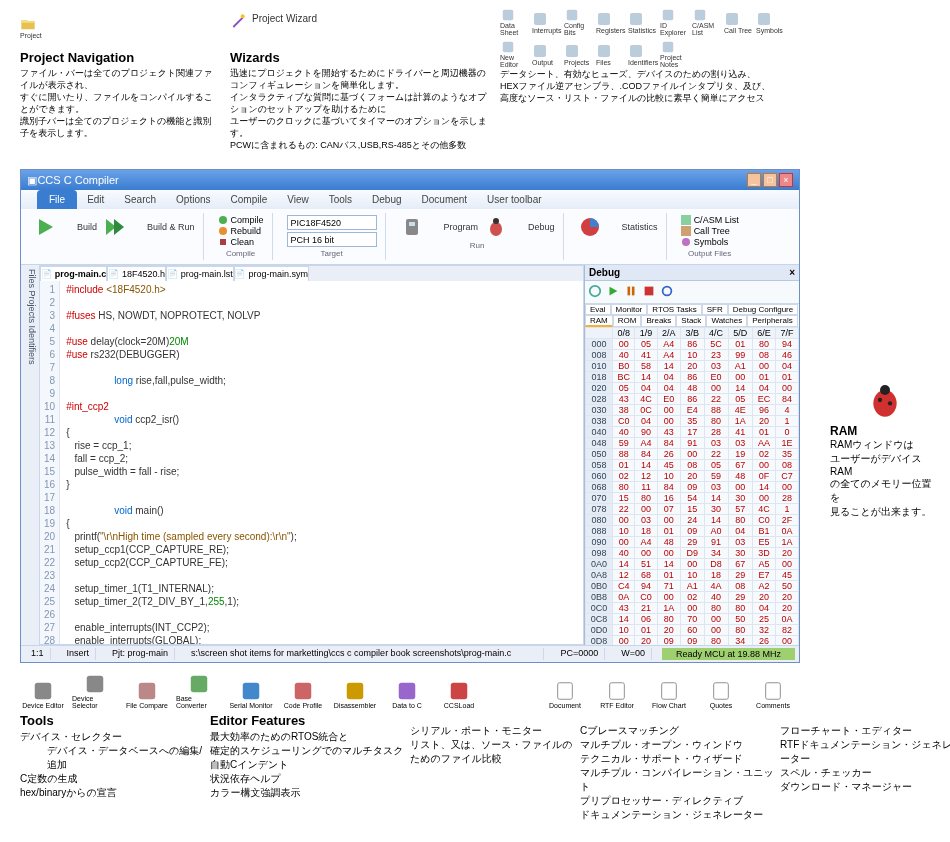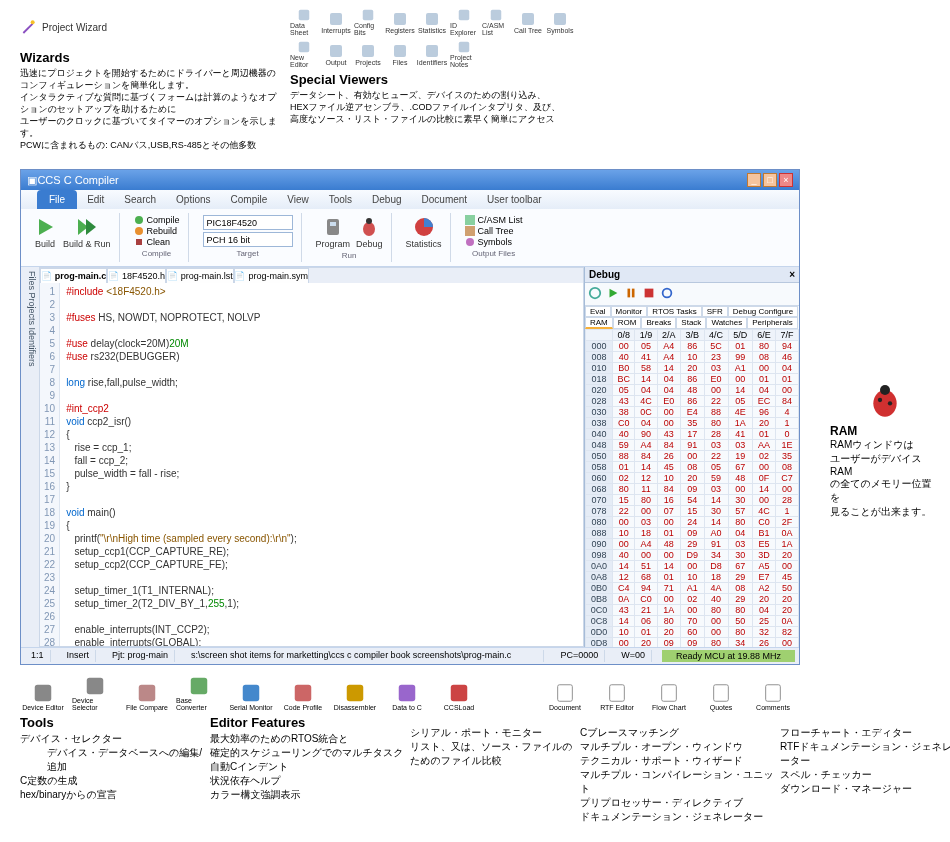--- a/index.html
+++ b/index.html
@@ -2,57 +2,57 @@
 <html><head>
 <meta charset="utf-8">
 <style>
 * { margin: 0; padding: 0; box-sizing: border-box; font-family: Arial, 'Meiryo', sans-serif; }
 body { background: #fff; width: 950px; font-size: 10px; }
 .topbar { display: flex; padding: 8px 20px; gap: 10px; }
 .topbar-block { flex: 1; }
 .topbar-block.narrow { flex: 0 0 200px; }
 .topbar-block.mid { flex: 0 0 260px; }
 .topbar-icons { height: 38px; display: flex; align-items: center; gap: 4px; }
-.mini-ico { width: 28px; height: 28px; display: flex; flex-direction: column; align-items: center; justify-content: center; font-size: 7px; color: #333; }
+.mini-ico { width: 28px; height: 28px; display: flex; flex-direction: column; align-items: flex-start; justify-content: center; font-size: 7px; color: #333; }
 .mini-ico svg { width: 16px; height: 16px; }
 .section-head { font-size: 13px; font-weight: bold; margin: 4px 0 2px; }
 .section-desc { font-size: 9px; line-height: 12px; }
 
 
 .ide { margin: 10px 20px 6px; border: 1px solid #6d8fc7; background: #e9eef7; width: 780px; }
 .ide-title { background: linear-gradient(#6aa2e8,#3a7cd0); color: #fff; font-size: 11px; padding: 3px 6px; display: flex; align-items: center; }
 .ide-title-text { flex: 1; }
 .winbtns { display: flex; gap: 2px; }
 .winbtn { width: 14px; height: 14px; background: #f5c49e; border: 1px solid #c07832; font-size: 9px; text-align: center; line-height: 12px; }
 .winbtn.close { background: #e88; border-color: #c33; }
 .ide-menu { background: linear-gradient(#f8fbff,#e5edf8); display: flex; font-size: 10px; padding-left: 16px; }
 .menu-file { background: #3a7cd0; color: #fff; padding: 4px 12px; border-radius: 4px 4px 0 0; }
 .menu-item { padding: 4px 10px; color: #444; }
 .ribbon { background: #fafcff; border-bottom: 1px solid #c5d5ec; display: flex; padding: 4px; gap: 6px; }
 .ribbon-group { border-right: 1px solid #d0dae8; padding: 2px 8px; display: flex; flex-direction: column; align-items: center; }
 .ribbon-group .label { font-size: 8px; color: #667; margin-top: 2px; }
 .rg-row { display: flex; gap: 6px; align-items: center; }
-.rg-btn { display: flex; flex-direction: column; align-items: center; font-size: 9px; color: #333; }
+.rg-btn { display: flex; flex-direction: row; align-items: center; font-size: 9px; color: #333; gap: 20px; }
 .rg-btn svg { width: 24px; height: 24px; }
 .rg-small { display: flex; flex-direction: column; font-size: 9px; gap: 1px; }
 .rg-small div { display: flex; align-items: center; gap: 3px; }
 .rg-small svg { width: 10px; height: 10px; }
 .combo { border: 1px solid #9db7d8; background: #fff; font-size: 9px; padding: 1px 3px; width: 90px; height: 15px; }
 
 .workspace { display: flex; height: 380px; }
 .left-tabs { width: 18px; background: #e9eef7; writing-mode: vertical-rl; font-size: 9px; color: #456; padding: 4px 2px; }
 .editor { flex: 1; background: #fff; display: flex; flex-direction: column; border: 1px solid #cbd7e8; }
 .file-tabs { display: flex; background: #e9eef7; font-size: 9px; }
 .file-tab { padding: 2px 0; border: 1px solid #cbd7e8; background: #fefefe; border-bottom: none; }
 .file-tab.active { background: #fff; font-weight: bold; }
 .code { flex: 1; overflow: auto; display: flex; font-family: Consolas, monospace; font-size: 10px; line-height: 13px; }
 .gutter { background: #f4f7fc; color: #8097b5; text-align: right; padding: 2px 4px; border-right: 1px solid #dde5f0; }
 .codebody { padding: 2px 6px; white-space: pre; }
 .kw-red { color: #c00; }
-.kw-blue { color: #06c; }
+.kw-blue { color: #06c; margin-left: 48px; }
 .kw-green { color: #080; }
 .kw-brown { color: #850; }
 .kw-dk { color: #333; }
 
 .debugp { width: 215px; border-left: 1px solid #a6bcd8; background: #f7fafd; display: flex; flex-direction: column; }
 .debug-title { background: #e0e8f5; font-size: 10px; padding: 2px 4px; font-weight: bold; border-bottom: 1px solid #b8c8de; display: flex; }
 .debug-title span:first-child { flex: 1; }
 .dbg-toolbar { display: flex; gap: 4px; padding: 3px; border-bottom: 1px solid #cdd9e9; }
 .dbg-toolbar svg { width: 14px; height: 14px; }
 .dbg-tabs { display: flex; flex-wrap: wrap; font-size: 8px; }
@@ -81,20 +81,35 @@
 
 
 .sidebox { position: absolute; left: 830px; top: 380px; width: 110px; font-size: 10px; }
 .sidebox svg { width: 40px; height: 40px; display: block; margin: 0 auto 4px; }
 .sidebox h4 { font-size: 12px; font-weight: bold; }
 </style>
 </head>
 <body>
 
 <div class="topbar">
+  <div class="topbar-block narrow">
+    <div class="topbar-icons">
+      <div class="mini-ico">
+        <svg viewBox="0 0 24 24">
+            <path fill="#e8c050" d="M2 6h8l2 2h10v12H2z"></path>
+            <path fill="#f4e080" d="M2 6h8l2 2h10v2H2z"></path>
+          </svg>
+        <span>Project</span>
+      </div>
+    </div>
+    <div class="section-head">Project Navigation</div>
+    <div class="section-desc" style="white-space:pre-line">ファイル・バーは全てのプロジェクト関連ファイルが表示され、
+すぐに開いたり、ファイルをコンパイルすることができます。
+識別子バーは全てのプロジェクトの機能と識別子を表示します。</div>
+  </div>
 
   <div class="topbar-block mid">
     <div class="topbar-icons">
       <div class="mini-ico" style="width:auto;flex-direction:row;gap:6px">
         <svg viewBox="0 0 24 24">
             <path fill="#8a4fc0" d="M4 20l14-14 2 2L6 22z"></path>
             <circle cx="19" cy="5" r="3" fill="#f6c02a"></circle>
           </svg>
         <span style="font-size:10px">Project Wizard</span>
       </div>
@@ -192,21 +207,20 @@
           </svg>
           <span>Identifiers</span>
         </div>
         <div class="mini-ico">
           <svg viewBox="0 0 16 16">
             <rect x="2" y="2" width="12" height="12" fill="#bcd" rx="2"></rect>
           </svg>
           <span>Project Notes</span>
         </div>
       </div>
-    <div class="section-head">Special Viewers</div>
     <div class="section-desc" style="white-space:pre-line">データシート、有効なヒューズ、デバイスのための割り込み、
 HEXファイル逆アセンブラ、.CODファイルインタプリタ、及び、
 高度なソース・リスト・ファイルの比較に素早く簡単にアクセス</div>
   </div>
 </div>
 
 <div class="ide">
   <div class="ide-title">
     <span>▣</span>
     <span class="ide-title-text">CCS C Compiler</span>

